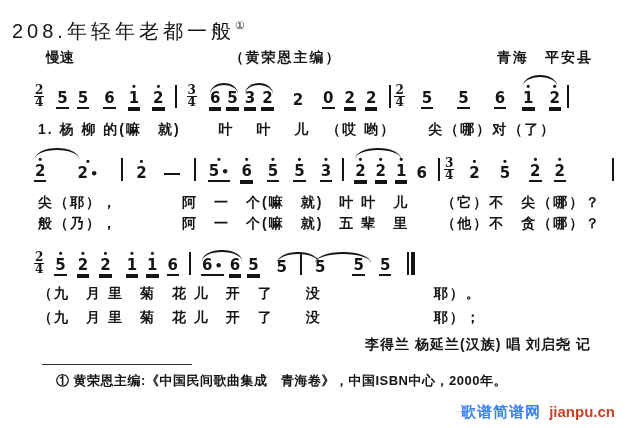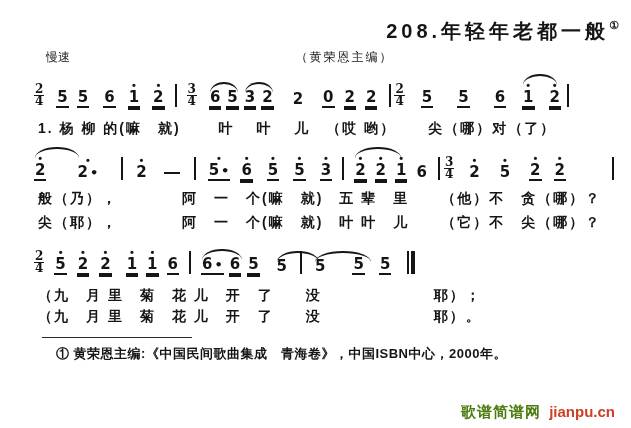--- a/index.html
+++ b/index.html
@@ -6,26 +6,26 @@
   body {
     width:631px; height:428px;
     background:#ffffff;
     color:#151515;
     font-family:"Liberation Sans", sans-serif;
     position:relative;
     overflow:hidden;
   }
   .sheet { padding:6px 12px 0 12px; }
 
-  .title-row { text-align:right; margin-top:12px; font-size:20px; font-weight:bold; letter-spacing:4px; }
+  .title-row { text-align:left; margin-top:12px; font-size:20px; font-weight:normal; letter-spacing:4px; }
   .title-sup { font-size:11px; vertical-align:9px; letter-spacing:0; }
 
   .key-row { margin:8px 0 0 18px; font-size:15px; font-weight:bold; font-family:"Liberation Serif", serif; }
 
-  .meta-row { display:flex; align-items:flex-end; margin-top:4px; font-size:12px; font-weight:normal; }
+  .meta-row { display:flex; align-items:flex-end; margin-top:4px; font-size:14px; font-weight:bold; }
   .tempo { margin-left:34px; }
   .subtitle { flex:1; text-align:center; letter-spacing:2px; }
   .region { margin-right:26px; letter-spacing:2px; }
 
   .music-line {
     display:flex; align-items:flex-end;
     padding-left:22px; padding-bottom:7px;
     height:32px; margin-top:10px;
     position:relative;
   }
@@ -55,34 +55,35 @@
 
   .lyric { padding-left:26px; font-size:14px; font-weight:bold; line-height:21px; letter-spacing:2px; white-space:pre; }
   .lyric.first { margin-top:3px; }
 
   .attribution { text-align:right; padding-right:28px; font-size:14px; font-weight:bold; margin-top:8px; letter-spacing:1px; }
 
   .foot-sep { width:150px; border-top:1.5px solid #2a2a2a; margin:10px 0 7px 30px; }
   .footnote { padding-left:44px; font-size:13px; font-weight:bold; letter-spacing:0.5px; }
 
   .watermark { position:absolute; right:16px; bottom:6px; font-size:15px; }
-  .wm-name { color:#4d7c0f; font-weight:bold; letter-spacing:1px; }
+  .wm-name { color:#3b82f6; font-weight:bold; letter-spacing:1px; }
   .wm-url { color:#cc4125; font-weight:bold; margin-left:4px; }
 </style>
 </head>
 <body>
 
 <div class="sheet">
 
   <div class="title-row"><span>208.年轻年老都一般</span><span class="title-sup">①</span></div>
 
 
   <div class="meta-row">
     <span class="tempo">慢速</span>
     <span class="subtitle">（黄荣恩主编）</span>
+    <span class="region">青海　平安县</span>
   </div>
 
   <div class="music-line">
       <span class="sig" style="margin-right: 12px;">
         <span>2</span>
         <span class="bot">4</span>
       </span>
       <span class="note" style="margin-right: 8px;">
         <span class="nrow u1">
           <span>5</span>
@@ -298,22 +299,22 @@
         </span>
       </span>
       <span class="note" style="margin-right: 46px;">
         <span class="hi-dot">•</span>
         <span class="nrow u1">
           <span>2</span>
         </span>
       </span>
       <span class="bar"></span>
     </div>
+  <div class="lyric first">尖（耶），　　　　阿　一　个(嘛　就)　叶 叶　儿　　（它）不　尖（哪）？</div>
   <div class="lyric">般（乃），　　　　阿　一　个(嘛　就)　五 辈　里　　（他）不　贪（哪）？</div>
-  <div class="lyric first">尖（耶），　　　　阿　一　个(嘛　就)　叶 叶　儿　　（它）不　尖（哪）？</div>
 
   <div class="music-line">
       <span class="sig" style="margin-right: 10px;">
         <span>2</span>
         <span class="bot">4</span>
       </span>
       <span class="note" style="margin-right: 10px;">
         <span class="hi-dot">•</span>
         <span class="nrow u1">
           <span>5</span>
@@ -387,23 +388,24 @@
       <span class="note" style="margin-right: 16px;">
         <span class="nrow u1">
           <span>5</span>
         </span>
       </span>
       <span class="endbar">
         <span class="b1"></span>
         <span class="b2"></span>
       </span>
     </div>
+  <div class="lyric">（九　月 里　菊　花 儿　开　了　　没　　　　　　　耶）。</div>
   <div class="lyric first">（九　月 里　菊　花 儿　开　了　　没　　　　　　　耶）；</div>
-  <div class="lyric">（九　月 里　菊　花 儿　开　了　　没　　　　　　　耶）。</div>
-
+
+  <div class="attribution">李得兰 杨延兰(汉族) 唱 刘启尧 记</div>
 
   <div class="foot-sep"></div>
   <div class="footnote">① 黄荣恩主编:《中国民间歌曲集成　青海卷》，中国ISBN中心，2000年。</div>
 
 </div>
 
 <div class="watermark">
   <span class="wm-name">歌谱简谱网</span>
   <span class="wm-url">jianpu.cn</span>
 </div>

